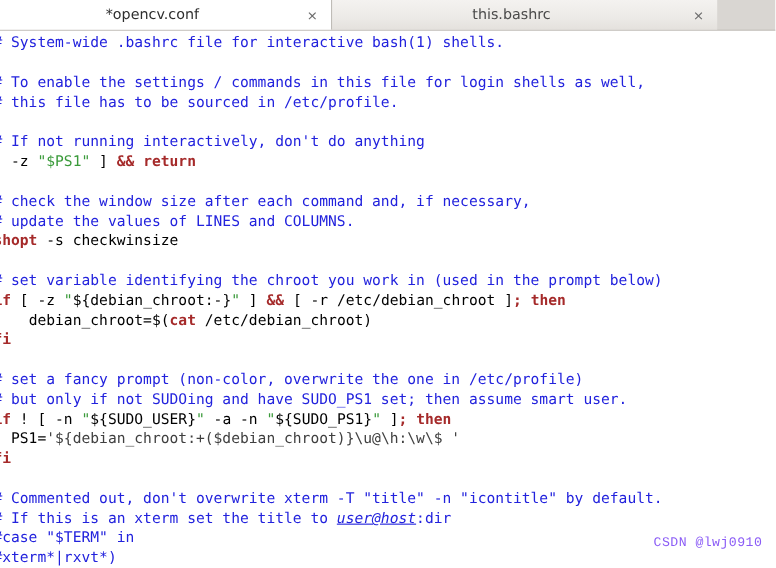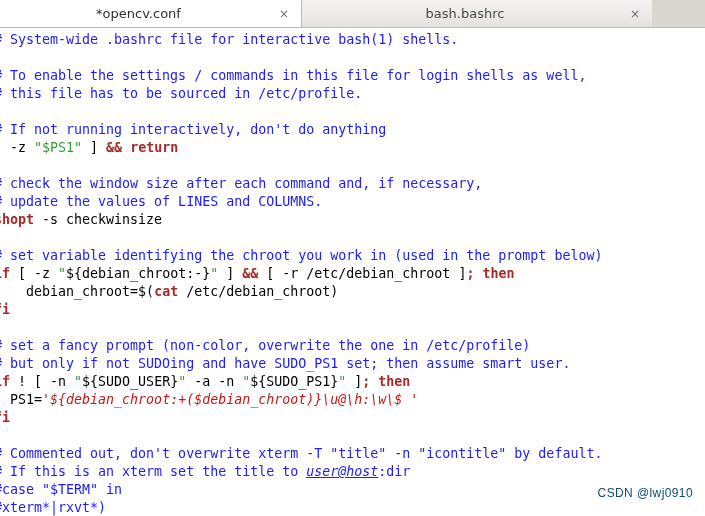--- a/index.html
+++ b/index.html
@@ -53,44 +53,44 @@
     white-space:pre;
     color:#000000;
   }
   .ln{ height:18px; }
 
   
   .cmt { color:#2222dd; }
   .kw  { color:#a52a2a; font-weight:bold; }
   .str { color:#3a9a3a; }
   .var { color:#000000; }
-  .sq  { color:#b91c1c;font-style:italic; }
+  .sq  { color:#404040; }
   .pln { color:#000000; }
   .mail{ font-style:italic; text-decoration:underline; }
 
   
   .watermark{
     position:absolute;right:12px;bottom:16px;
-    font-family:Liberation Sans, sans-serif;
-    font-size:12px;color:#0c4a6e;letter-spacing:.4px;
+    font-family:Liberation Mono, monospace;
+    font-size:12px;color:#8b5cf6;letter-spacing:.4px;
     user-select:none;pointer-events:none;
   }
 </style>
 </head>
 <body>
 
 <div id="app">
 
   <div class="tabbar">
     <div class="tab active" id="tab-0">
       <span class="tab-title">*opencv.conf</span>
       <span class="tab-close">×</span>
     </div>
     <div class="tab inactive" id="tab-1">
-      <span class="tab-title">bash.bashrc</span>
+      <span class="tab-title">this.bashrc</span>
       <span class="tab-close">×</span>
     </div>
   </div>
 
   <div class="editor">
     <div class="code" id="code-area"><div class="ln"><span class="cmt"># System-wide .bashrc file for interactive bash(1) shells.</span></div><div class="ln">&nbsp;</div><div class="ln"><span class="cmt"># To enable the settings / commands in this file for login shells as well,</span></div><div class="ln"><span class="cmt"># this file has to be sourced in /etc/profile.</span></div><div class="ln">&nbsp;</div><div class="ln"><span class="cmt"># If not running interactively, don't do anything</span></div><div class="ln"><span class="pln">[ -z </span><span class="str">"$PS1"</span><span class="pln"> ] </span><span class="kw">&amp;&amp;</span><span class="kw"> return</span></div><div class="ln">&nbsp;</div><div class="ln"><span class="cmt"># check the window size after each command and, if necessary,</span></div><div class="ln"><span class="cmt"># update the values of LINES and COLUMNS.</span></div><div class="ln"><span class="kw">shopt</span><span class="pln"> -s checkwinsize</span></div><div class="ln">&nbsp;</div><div class="ln"><span class="cmt"># set variable identifying the chroot you work in (used in the prompt below)</span></div><div class="ln"><span class="kw">if</span><span class="pln"> [ -z </span><span class="str">"</span><span class="var">${debian_chroot:-}</span><span class="str">"</span><span class="pln"> ] </span><span class="kw">&amp;&amp;</span><span class="pln"> [ -r /etc/debian_chroot ]</span><span class="kw">;</span><span class="kw"> then</span></div><div class="ln"><span class="pln">    </span><span class="var">debian_chroot</span><span class="pln">=$(</span><span class="kw">cat</span><span class="pln"> /etc/debian_chroot)</span></div><div class="ln"><span class="kw">fi</span></div><div class="ln">&nbsp;</div><div class="ln"><span class="cmt"># set a fancy prompt (non-color, overwrite the one in /etc/profile)</span></div><div class="ln"><span class="cmt"># but only if not SUDOing and have SUDO_PS1 set; then assume smart user.</span></div><div class="ln"><span class="kw">if</span><span class="pln"> ! [ -n </span><span class="str">"</span><span class="var">${SUDO_USER}</span><span class="str">"</span><span class="pln"> -a -n </span><span class="str">"</span><span class="var">${SUDO_PS1}</span><span class="str">"</span><span class="pln"> ]</span><span class="kw">;</span><span class="kw"> then</span></div><div class="ln"><span class="pln">  PS1=</span><span class="sq">'${debian_chroot:+($debian_chroot)}\u@\h:\w\$ '</span></div><div class="ln"><span class="kw">fi</span></div><div class="ln">&nbsp;</div><div class="ln"><span class="cmt"># Commented out, don't overwrite xterm -T "title" -n "icontitle" by default.</span></div><div class="ln"><span class="cmt"># If this is an xterm set the title to </span><span class="cmt mail">user@host</span><span class="cmt">:dir</span></div><div class="ln"><span class="cmt">#case "$TERM" in</span></div><div class="ln"><span class="cmt">#xterm*|rxvt*)</span></div></div>
   </div>
 
   <div class="watermark">CSDN @lwj0910</div>
 

